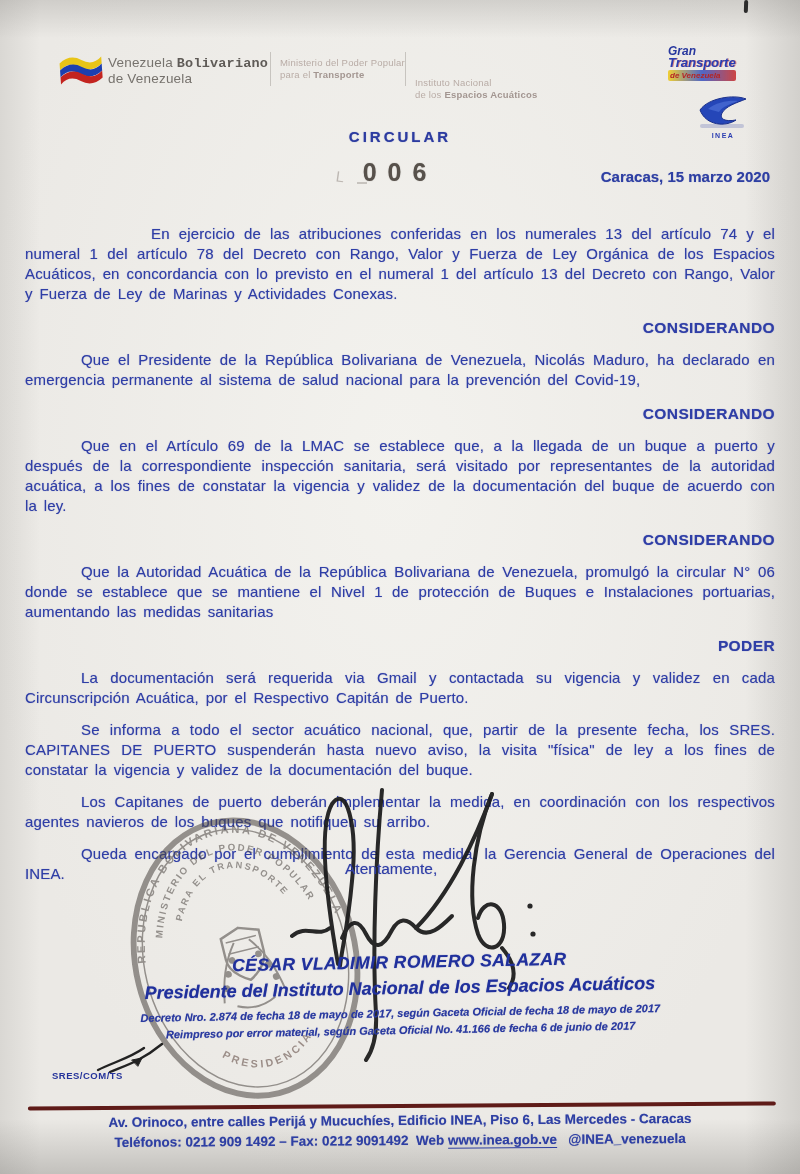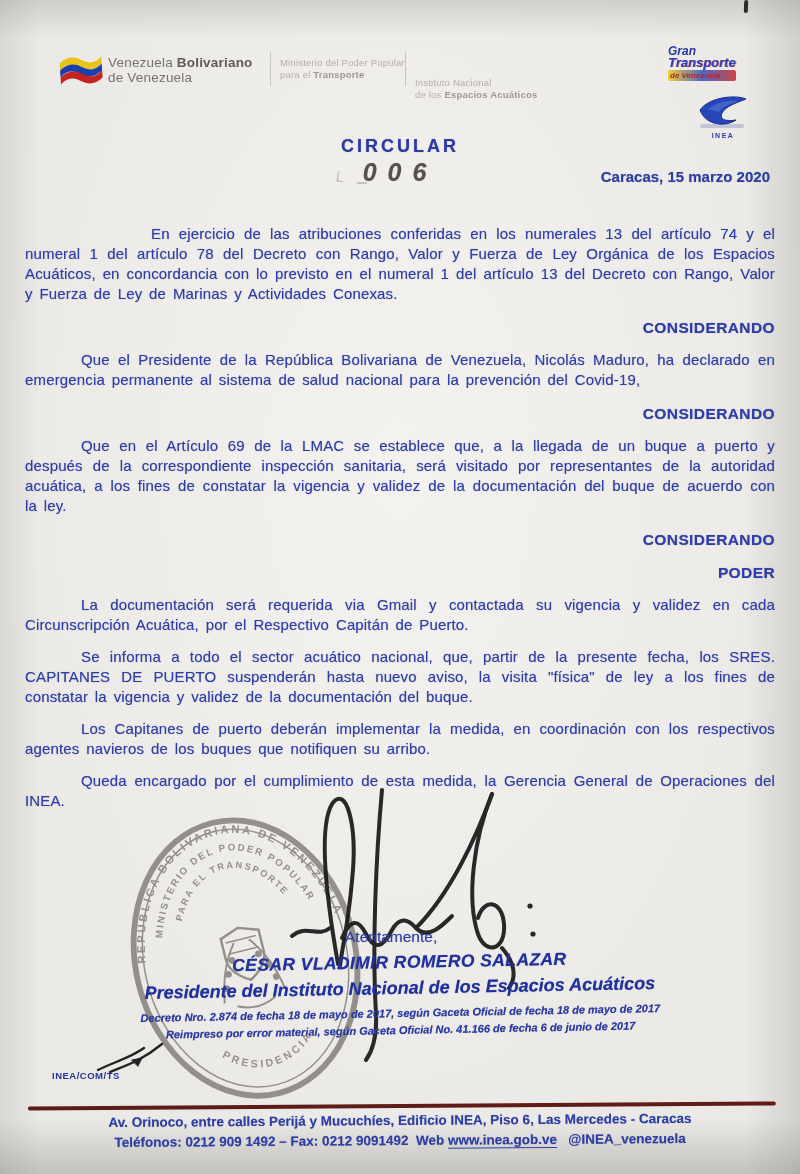--- a/index.html
+++ b/index.html
@@ -9,50 +9,50 @@
     background:
       linear-gradient(to bottom, rgba(110,108,104,.22), rgba(110,108,104,0) 38px),
       linear-gradient(to left, rgba(110,108,104,.20), rgba(110,108,104,0) 55px),
       linear-gradient(to top, rgba(90,88,84,.28), rgba(90,88,84,0) 55px),
       linear-gradient(to right, rgba(110,108,104,.14), rgba(110,108,104,0) 40px),
       radial-gradient(ellipse at 50% 40%, #f3f2ee 0%, #ebe9e5 75%);
   }
   .abs{position:absolute;}
   
   .gov-text{color:#76726d;font-size:13.5px;line-height:15px;letter-spacing:.2px;}
-  .gov-text b{color:#5f5b57;}
+  .gov-text b{color:#5f5b57;font-family:Liberation Mono, monospace;}
   .hdr-sep{width:1px;background:#c7c4bf;}
   .hdr-sub{font-size:9.5px;line-height:12px;color:#b9aca6;letter-spacing:.2px;}
   .hdr-sub b{color:#a39691;}
   .gran{line-height:11px;}
   .gran .g1{font-size:12px;font-weight:bold;font-style:italic;color:#27379e;display:block;}
   .gran .g2{font-size:13px;font-weight:bold;font-style:italic;color:#2a3db1;text-shadow:1px 0 0 rgba(196,40,40,.55);display:block;}
   .gran .g3{display:block;margin-top:2px;font-size:8px;font-style:italic;font-weight:bold;color:#b42525;
     background:linear-gradient(to right,rgba(240,200,20,.85),rgba(40,70,190,.8),rgba(200,40,40,.85));
     padding:0 2px;border-radius:2px;filter:blur(.4px);}
   .inea-label{font-size:7px;font-weight:bold;color:#2a3db1;letter-spacing:1.5px;text-align:center;}
   
-  .doc-title{left:0;right:0;top:128px;text-align:center;font-size:18px;font-weight:bold;letter-spacing:3px;
-    color:#2c3ba0;text-shadow:0 0 1px rgba(44,59,160,.6);margin-top:8px;}
+  .doc-title{left:0;right:0;top:128px;text-align:center;font-size:15px;font-weight:bold;letter-spacing:3px;
+    color:#2c3ba0;text-shadow:0 0 1px rgba(44,59,160,.6);}
   .doc-number{left:0;right:0;top:158px;text-align:center;font-size:25px;font-weight:600;letter-spacing:11px;
-    color:#57514b;text-shadow:0 0 1px rgba(87,81,75,.5);font-style:italic;}
+    color:#57514b;text-shadow:0 0 1px rgba(87,81,75,.5);}
   .pre-mark{left:336px;top:168px;font-size:15px;color:#6b5f58;opacity:.38;transform:rotate(8deg);}
   .pre-dash{left:357px;top:182px;width:10px;height:2px;background:#6b5f58;opacity:.3;}
   .dateline{right:30px;top:168px;font-size:15px;font-weight:600;color:#2e3fa3;text-shadow:0 0 .8px rgba(46,63,163,.55);}
   .blue-smudge{left:700px;top:124px;width:44px;height:4px;background:rgba(46,63,163,.22);border-radius:2px;filter:blur(.5px);}
   .pen-mark{left:744px;top:0;width:4px;height:13px;background:#2c2c2c;border-radius:2px;transform:rotate(2deg);}
   
   .body-text{left:25px;top:224px;width:750px;color:#2f3ea6;}
   .para{font-size:15px;line-height:20px;text-align:justify;text-indent:56px;margin:0 0 12px 0;
     word-spacing:2.5px;letter-spacing:.15px;text-shadow:0 0 1px rgba(47,62,166,.5);}
   .para.intro{text-indent:126px;}
   .heading{font-size:15.5px;font-weight:bold;text-align:right;margin:15px 0 13px 0;letter-spacing:.4px;
     text-shadow:0 0 1px rgba(47,62,166,.6);}
   
-  .salutation{left:345px;top:928px;font-size:15.5px;color:#2f3ea6;text-shadow:0 0 1px rgba(47,62,166,.5);}
+  .salutation{left:345px;top:860px;font-size:15.5px;color:#2f3ea6;text-shadow:0 0 1px rgba(47,62,166,.5);}
   .closing-block{left:0;right:0;top:952px;text-align:center;transform:rotate(-1.1deg);color:#20309c;}
   .signer-name{font-size:17.5px;font-weight:bold;font-style:italic;letter-spacing:.4px;text-shadow:0 0 1px rgba(32,48,156,.6);}
   .signer-title{font-size:18px;font-weight:bold;font-style:italic;margin-top:5px;text-shadow:0 0 1px rgba(32,48,156,.6);}
   .decree{font-size:11px;font-weight:bold;font-style:italic;margin-top:7px;line-height:14px;color:#2a3aa0;
     text-shadow:0 0 .8px rgba(42,58,160,.55);}
   .decree.second{margin-top:3px;}
   .ref-code{left:52px;top:1070px;font-size:9.5px;font-weight:bold;color:#25339b;letter-spacing:.5px;}
   
   .footer-block{left:0;right:0;top:1104px;transform:rotate(-0.4deg);}
   .footer-rule{margin:0 24px 0 28px;height:3.5px;background:#5f1b18;border-radius:2px;}
@@ -114,20 +114,21 @@
   <div class="abs doc-number">006</div>
   <div class="abs dateline">Caracas, 15 marzo 2020</div>
 
   <div class="abs body-text">
     <p class="para intro">En ejercicio de las atribuciones conferidas en los numerales 13 del artículo 74 y el numeral 1 del artículo 78 del Decreto con Rango, Valor y Fuerza de Ley Orgánica de los Espacios Acuáticos, en concordancia con lo previsto en el numeral 1 del artículo 13 del Decreto con Rango, Valor y Fuerza de Ley de Marinas y Actividades Conexas.</p>
     <div class="heading">CONSIDERANDO</div>
     <p class="para">Que el Presidente de la República Bolivariana de Venezuela, Nicolás Maduro, ha declarado en emergencia permanente al sistema de salud nacional para la prevención del Covid-19,</p>
     <div class="heading">CONSIDERANDO</div>
     <p class="para">Que en el Artículo 69 de la LMAC se establece que, a la llegada de un buque a puerto y después de la correspondiente inspección sanitaria, será visitado por representantes de la autoridad acuática, a los fines de constatar la vigencia y validez de la documentación del buque de acuerdo con la ley.</p>
     <div class="heading">CONSIDERANDO</div>
+    <p class="para">Que la Autoridad Acuática de la República Bolivariana de Venezuela, promulgó la circular N° 06 donde se establece que se mantiene el Nivel 1 de protección de Buques e Instalaciones portuarias, aumentando las medidas sanitarias</p>
     <div class="heading">PODER</div>
     <p class="para">La documentación será requerida via Gmail y contactada su vigencia y validez en cada Circunscripción Acuática, por el Respectivo Capitán de Puerto.</p>
     <p class="para">Se informa a todo el sector acuático nacional, que, partir de la presente fecha, los SRES. CAPITANES DE PUERTO suspenderán hasta nuevo aviso, la visita "física" de ley a los fines de constatar la vigencia y validez de la documentación del buque.</p>
     <p class="para">Los Capitanes de puerto deberán implementar la medida, en coordinación con los respectivos agentes navieros de los buques que notifiquen su arribo.</p>
     <p class="para">Queda encargado por el cumplimiento de esta medida, la Gerencia General de Operaciones del INEA.</p>
   </div>
 
   <div class="abs stamp">
     <svg width="236" height="292" viewBox="0 0 240 300">
       <defs>
@@ -188,21 +189,21 @@
 
   <div class="abs mini-scribble">
     <svg width="80" height="40" viewBox="0 0 80 40">
       <g stroke="#222" stroke-width="2.4" fill="none" stroke-linecap="round">
         <path d="M6 32 C 22 24, 38 20, 52 10"></path>
         <path d="M18 34 C 32 28, 48 24, 70 6"></path>
         <path d="M40 22 l 10 -2 l -4 8 z" fill="#222" stroke-width="1"></path>
       </g>
     </svg>
   </div>
-  <div class="abs ref-code">INEA/COM/TS</div>
+  <div class="abs ref-code">SRES/COM/TS</div>
 
   <div class="abs footer-block">
     <div class="footer-rule"></div>
     <div class="footer-line">Av. Orinoco, entre calles Perijá y Mucuchíes, Edificio INEA, Piso 6, Las Mercedes - Caracas</div>
     <div class="footer-line">
       <span>Teléfonos: 0212 909 1492 – Fax: 0212 9091492</span>&nbsp;
       <span>Web </span><span class="web-url">www.inea.gob.ve</span>&nbsp;&nbsp;
       <span>@INEA_venezuela</span>
     </div>
   </div>

